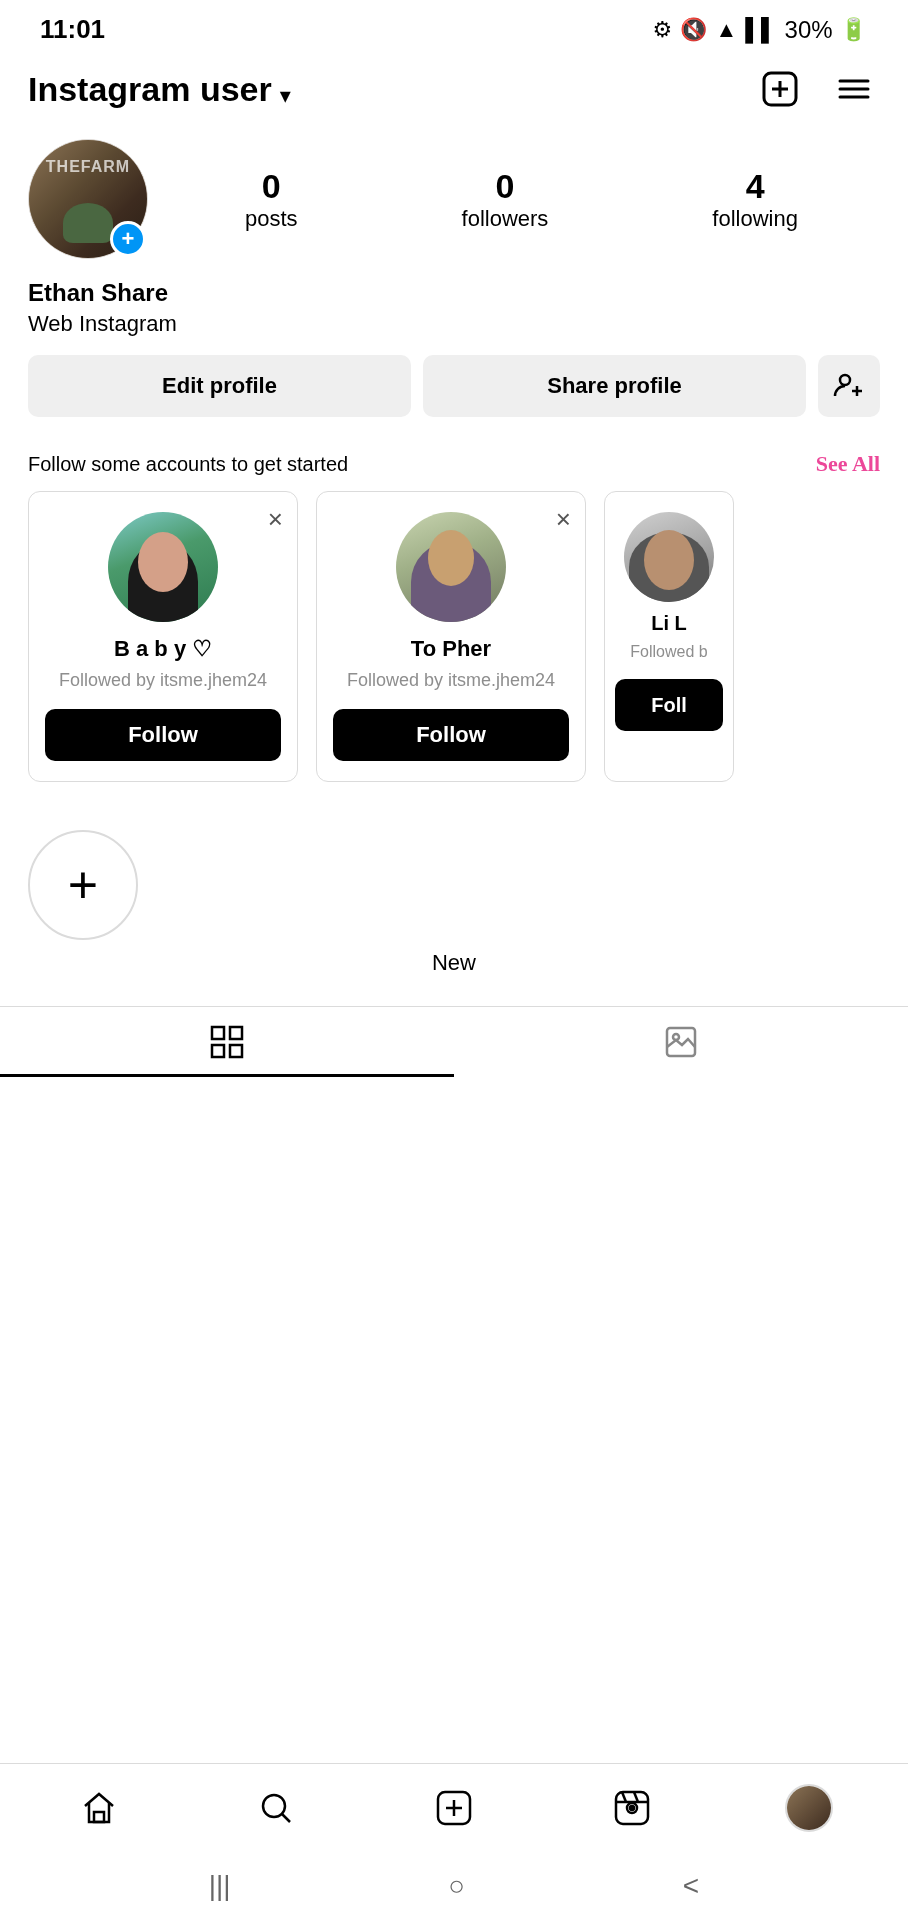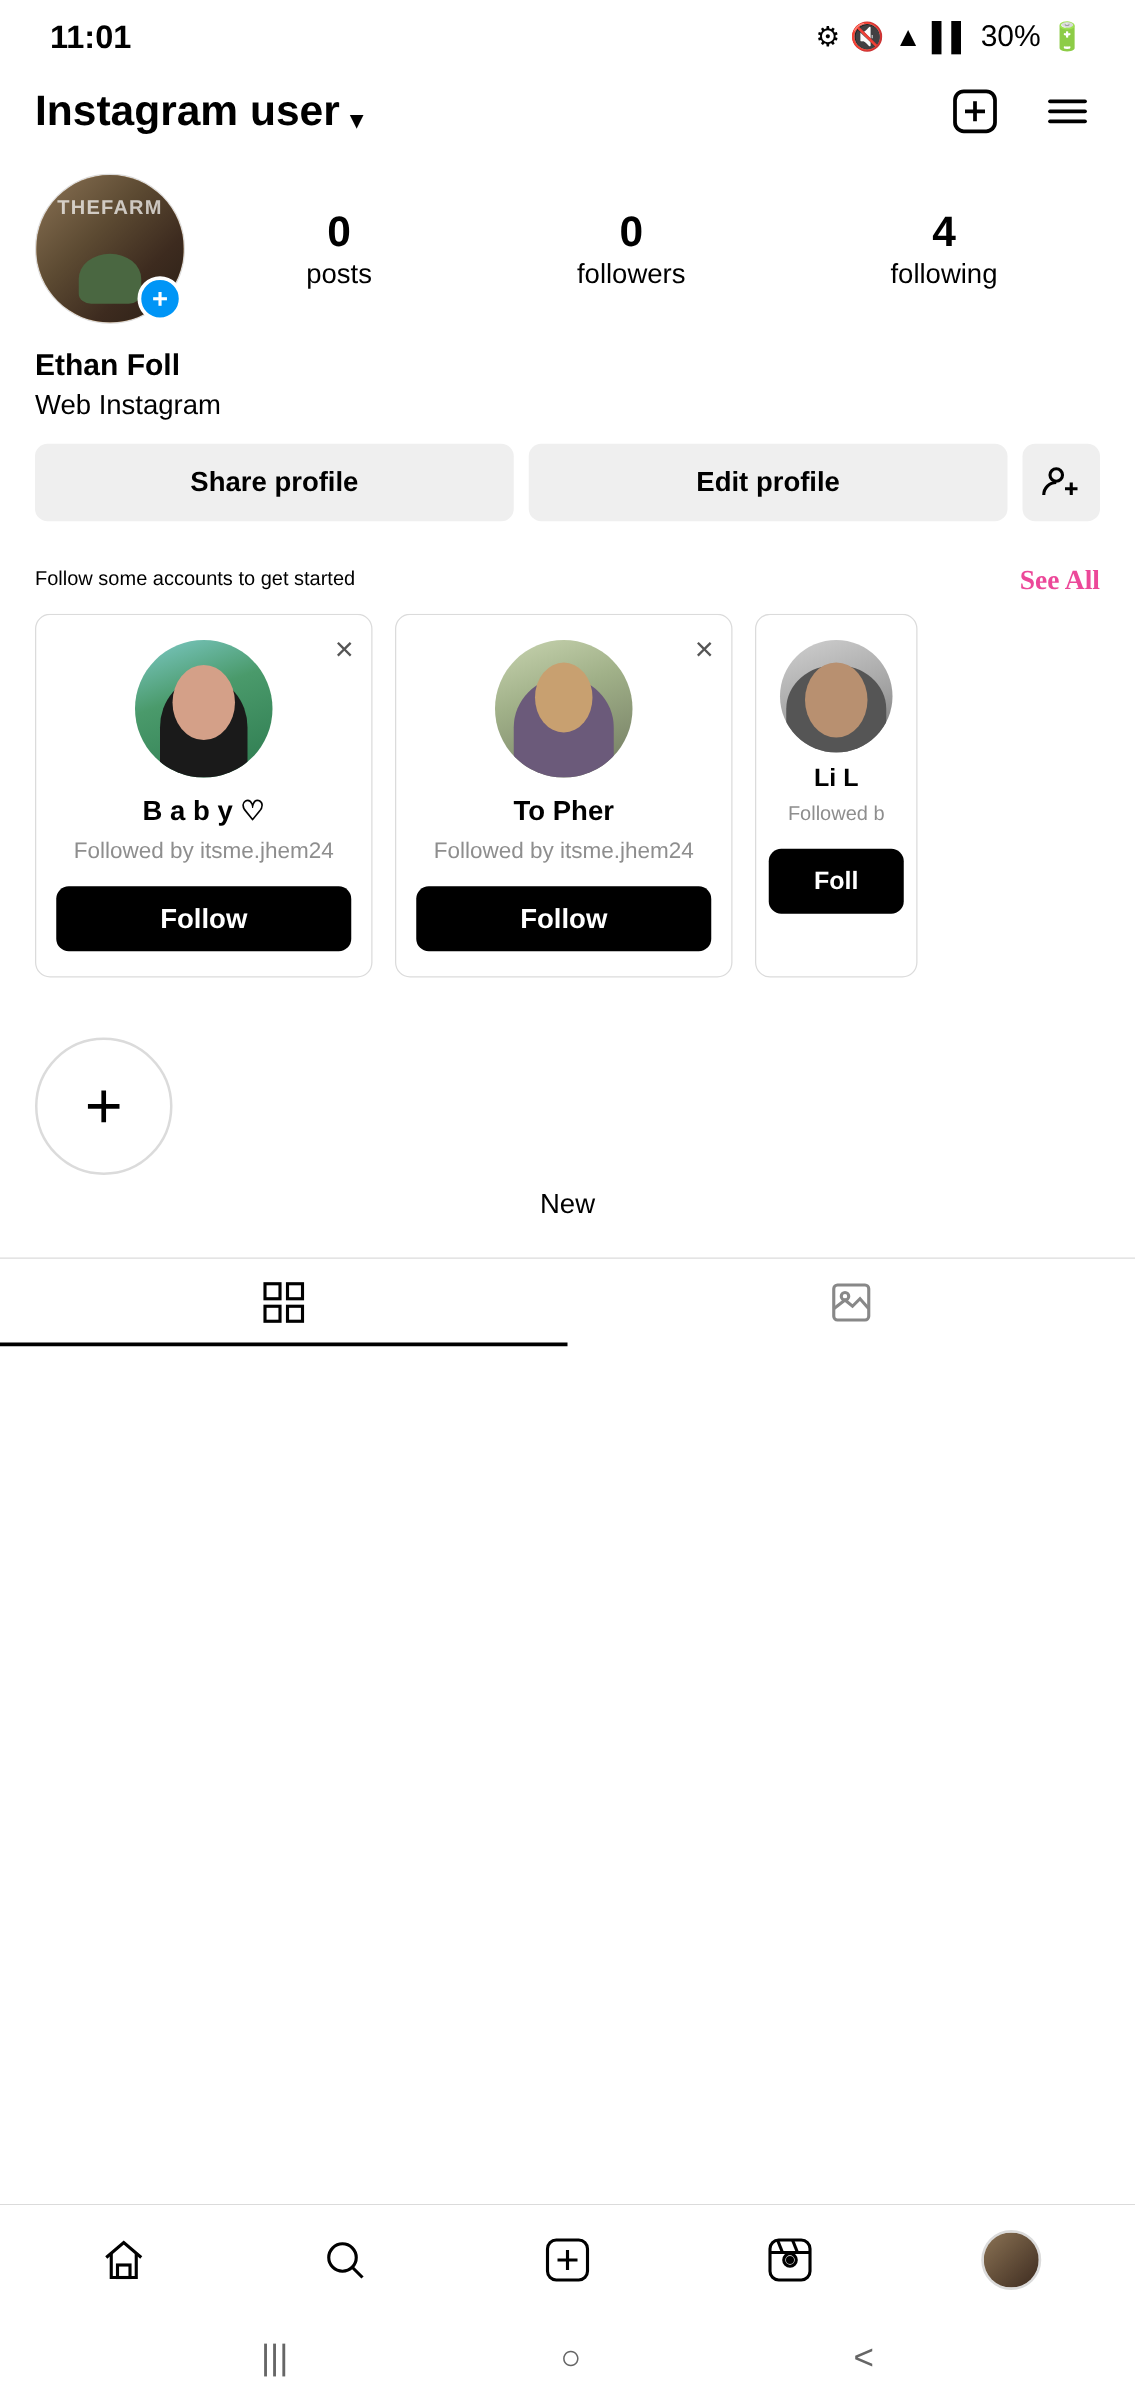--- a/index.html
+++ b/index.html
@@ -208,21 +208,21 @@
     }
 
     
     .suggestions-header {
       display: flex;
       justify-content: space-between;
       align-items: center;
       padding: 18px 28px 14px;
     }
     .suggestions-title {
-      font-size: 16px;
+      font-size: 20px;
       color: #000;
     }
     .see-all-link {
       font-size: 22px;
       color: #ec4899;
       font-weight: 600;
       cursor: pointer;
       font-family: Liberation Serif, serif;
     }
 
@@ -559,26 +559,26 @@
         <span class="stat-number">0</span>
         <span class="stat-label">followers</span>
       </div>
       <div class="stat-item">
         <span class="stat-number">4</span>
         <span class="stat-label">following</span>
       </div>
     </div>
   </div>
 
-  <div class="profile-name">Ethan Foll</div>
+  <div class="profile-name">Ethan Share</div>
   <div class="profile-bio">Web Instagram</div>
 
   <div class="action-buttons">
+    <button class="action-btn">Edit profile</button>
     <button class="action-btn">Share profile</button>
-    <button class="action-btn">Edit profile</button>
     <div class="action-btn-icon">
       <svg viewBox="0 0 32 32" fill="none" stroke="#000" stroke-width="2.5" width="32" height="32">
         <circle cx="12" cy="10" r="5"></circle>
         <path d="M2 26c0-5.5 4.5-10 10-10"></path>
         <line x1="24" y1="16" x2="24" y2="26"></line>
         <line x1="19" y1="21" x2="29" y2="21"></line>
       </svg>
     </div>
   </div>
 </div>

